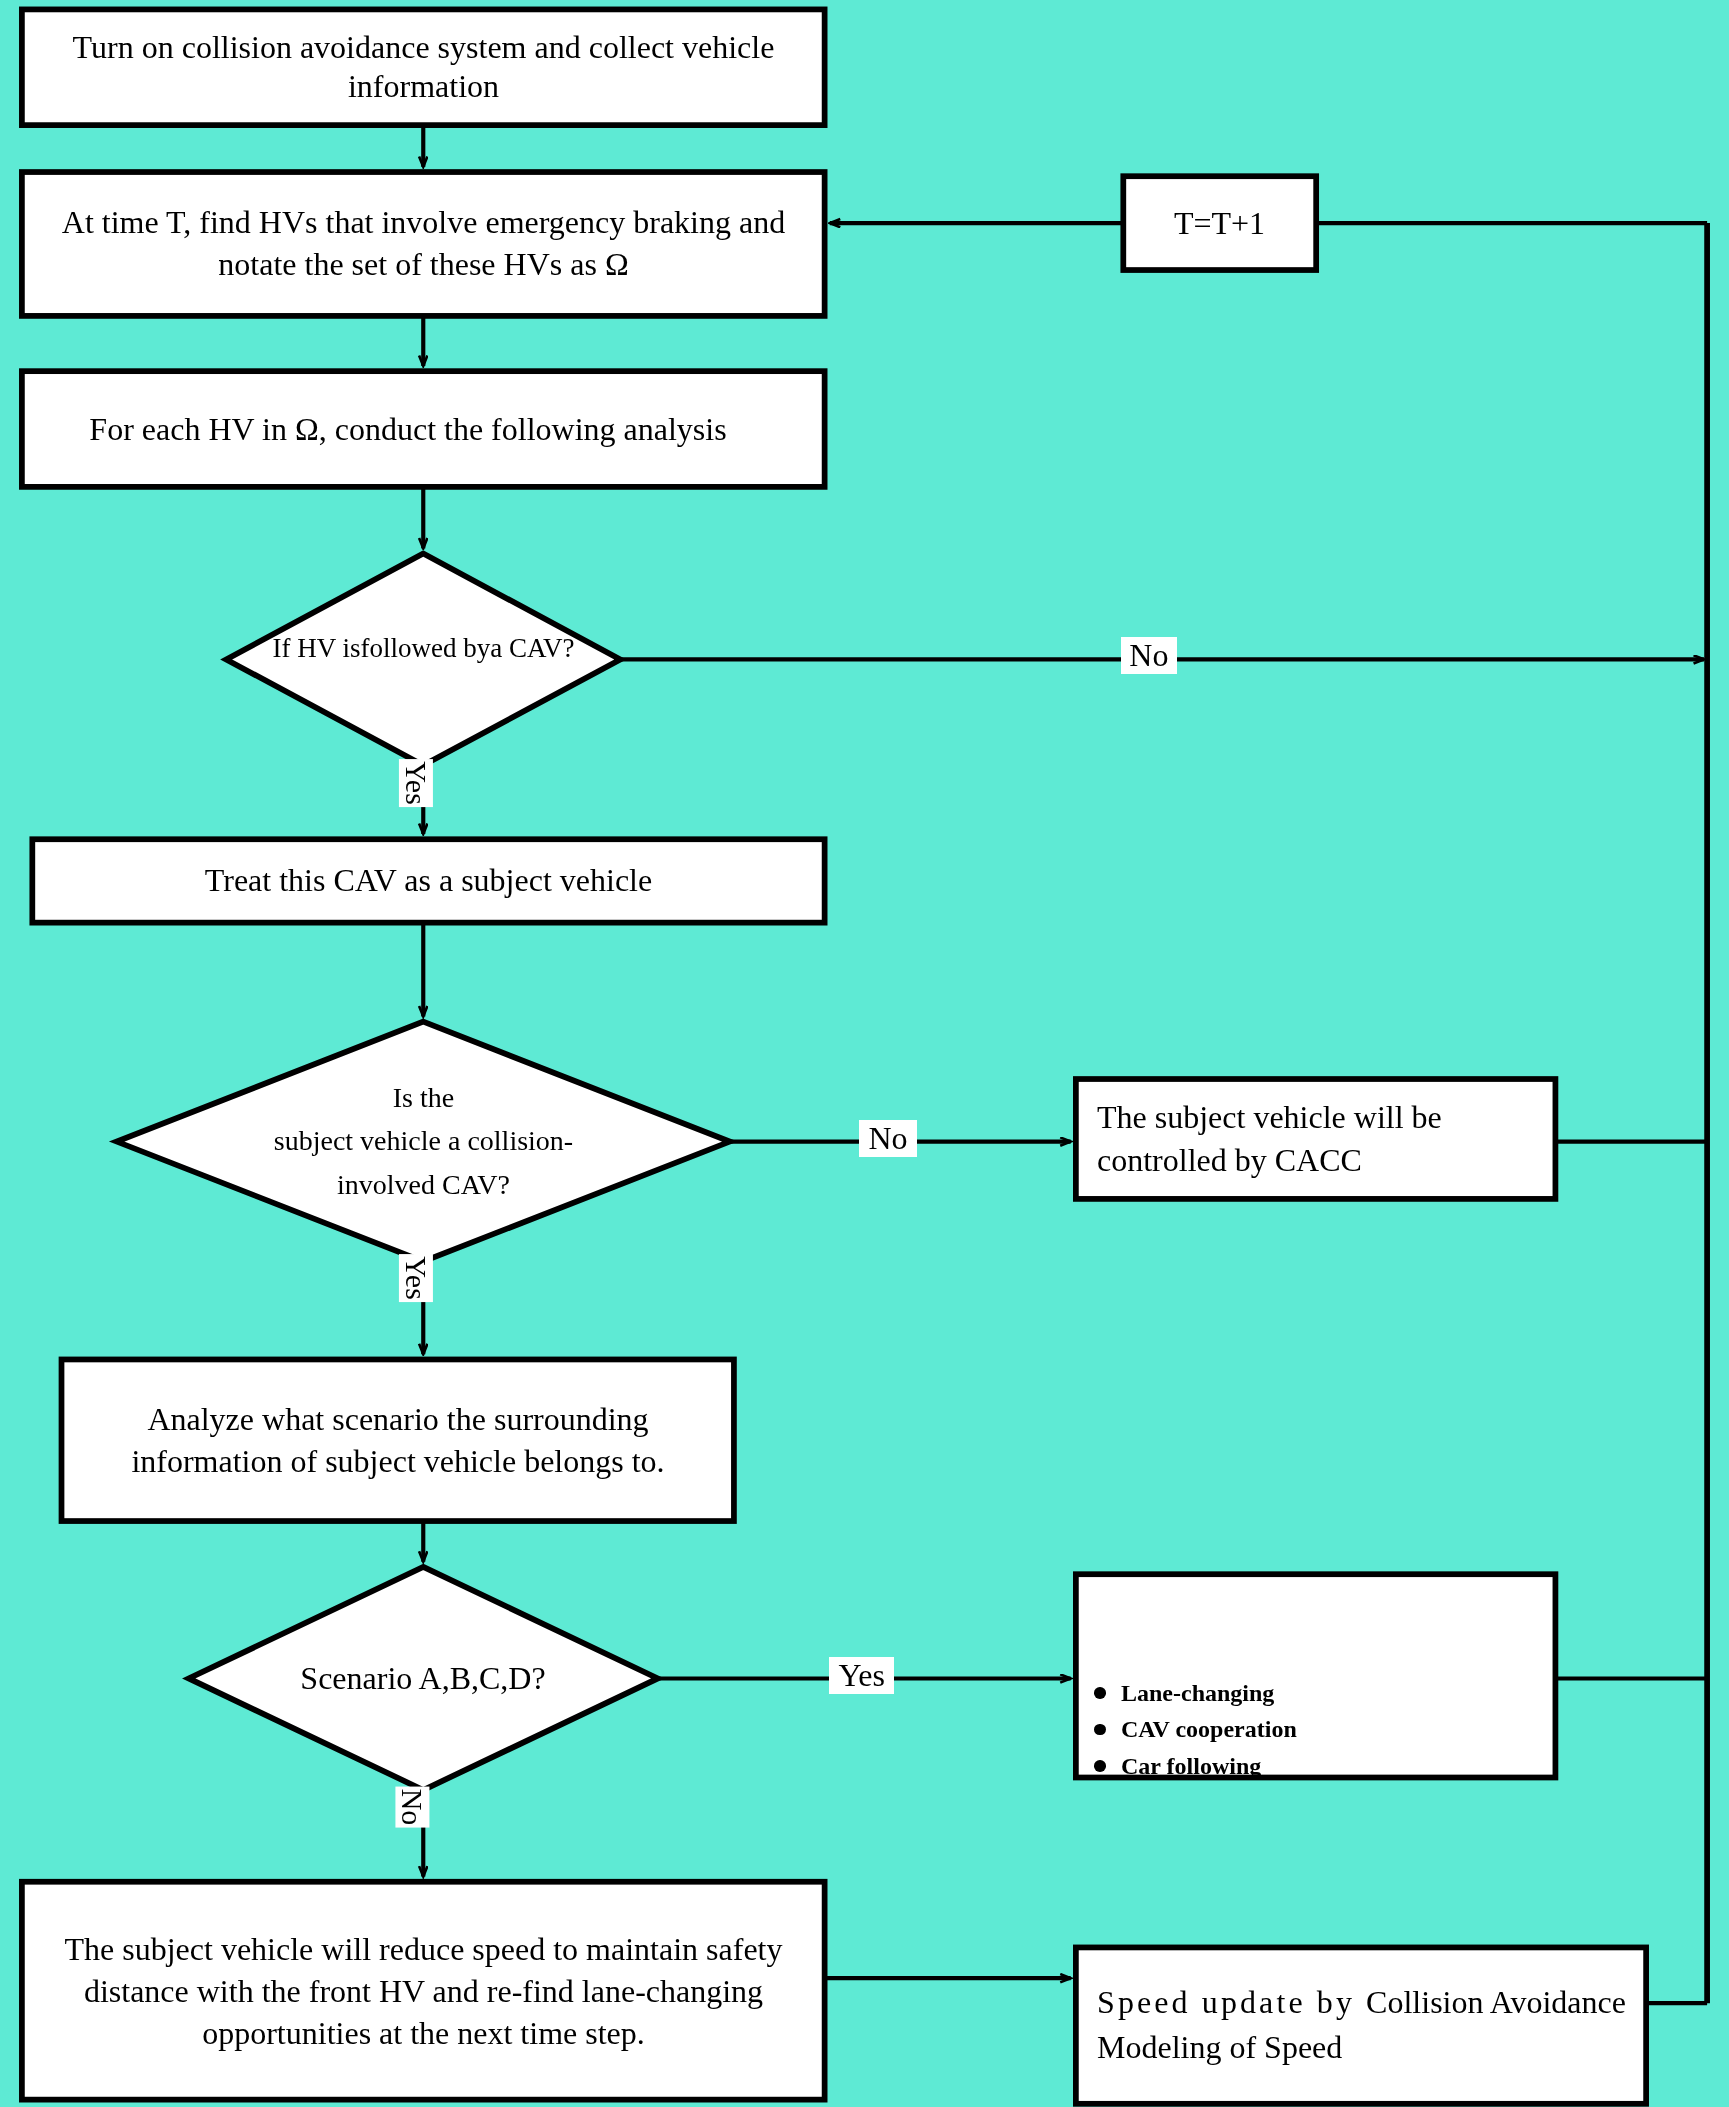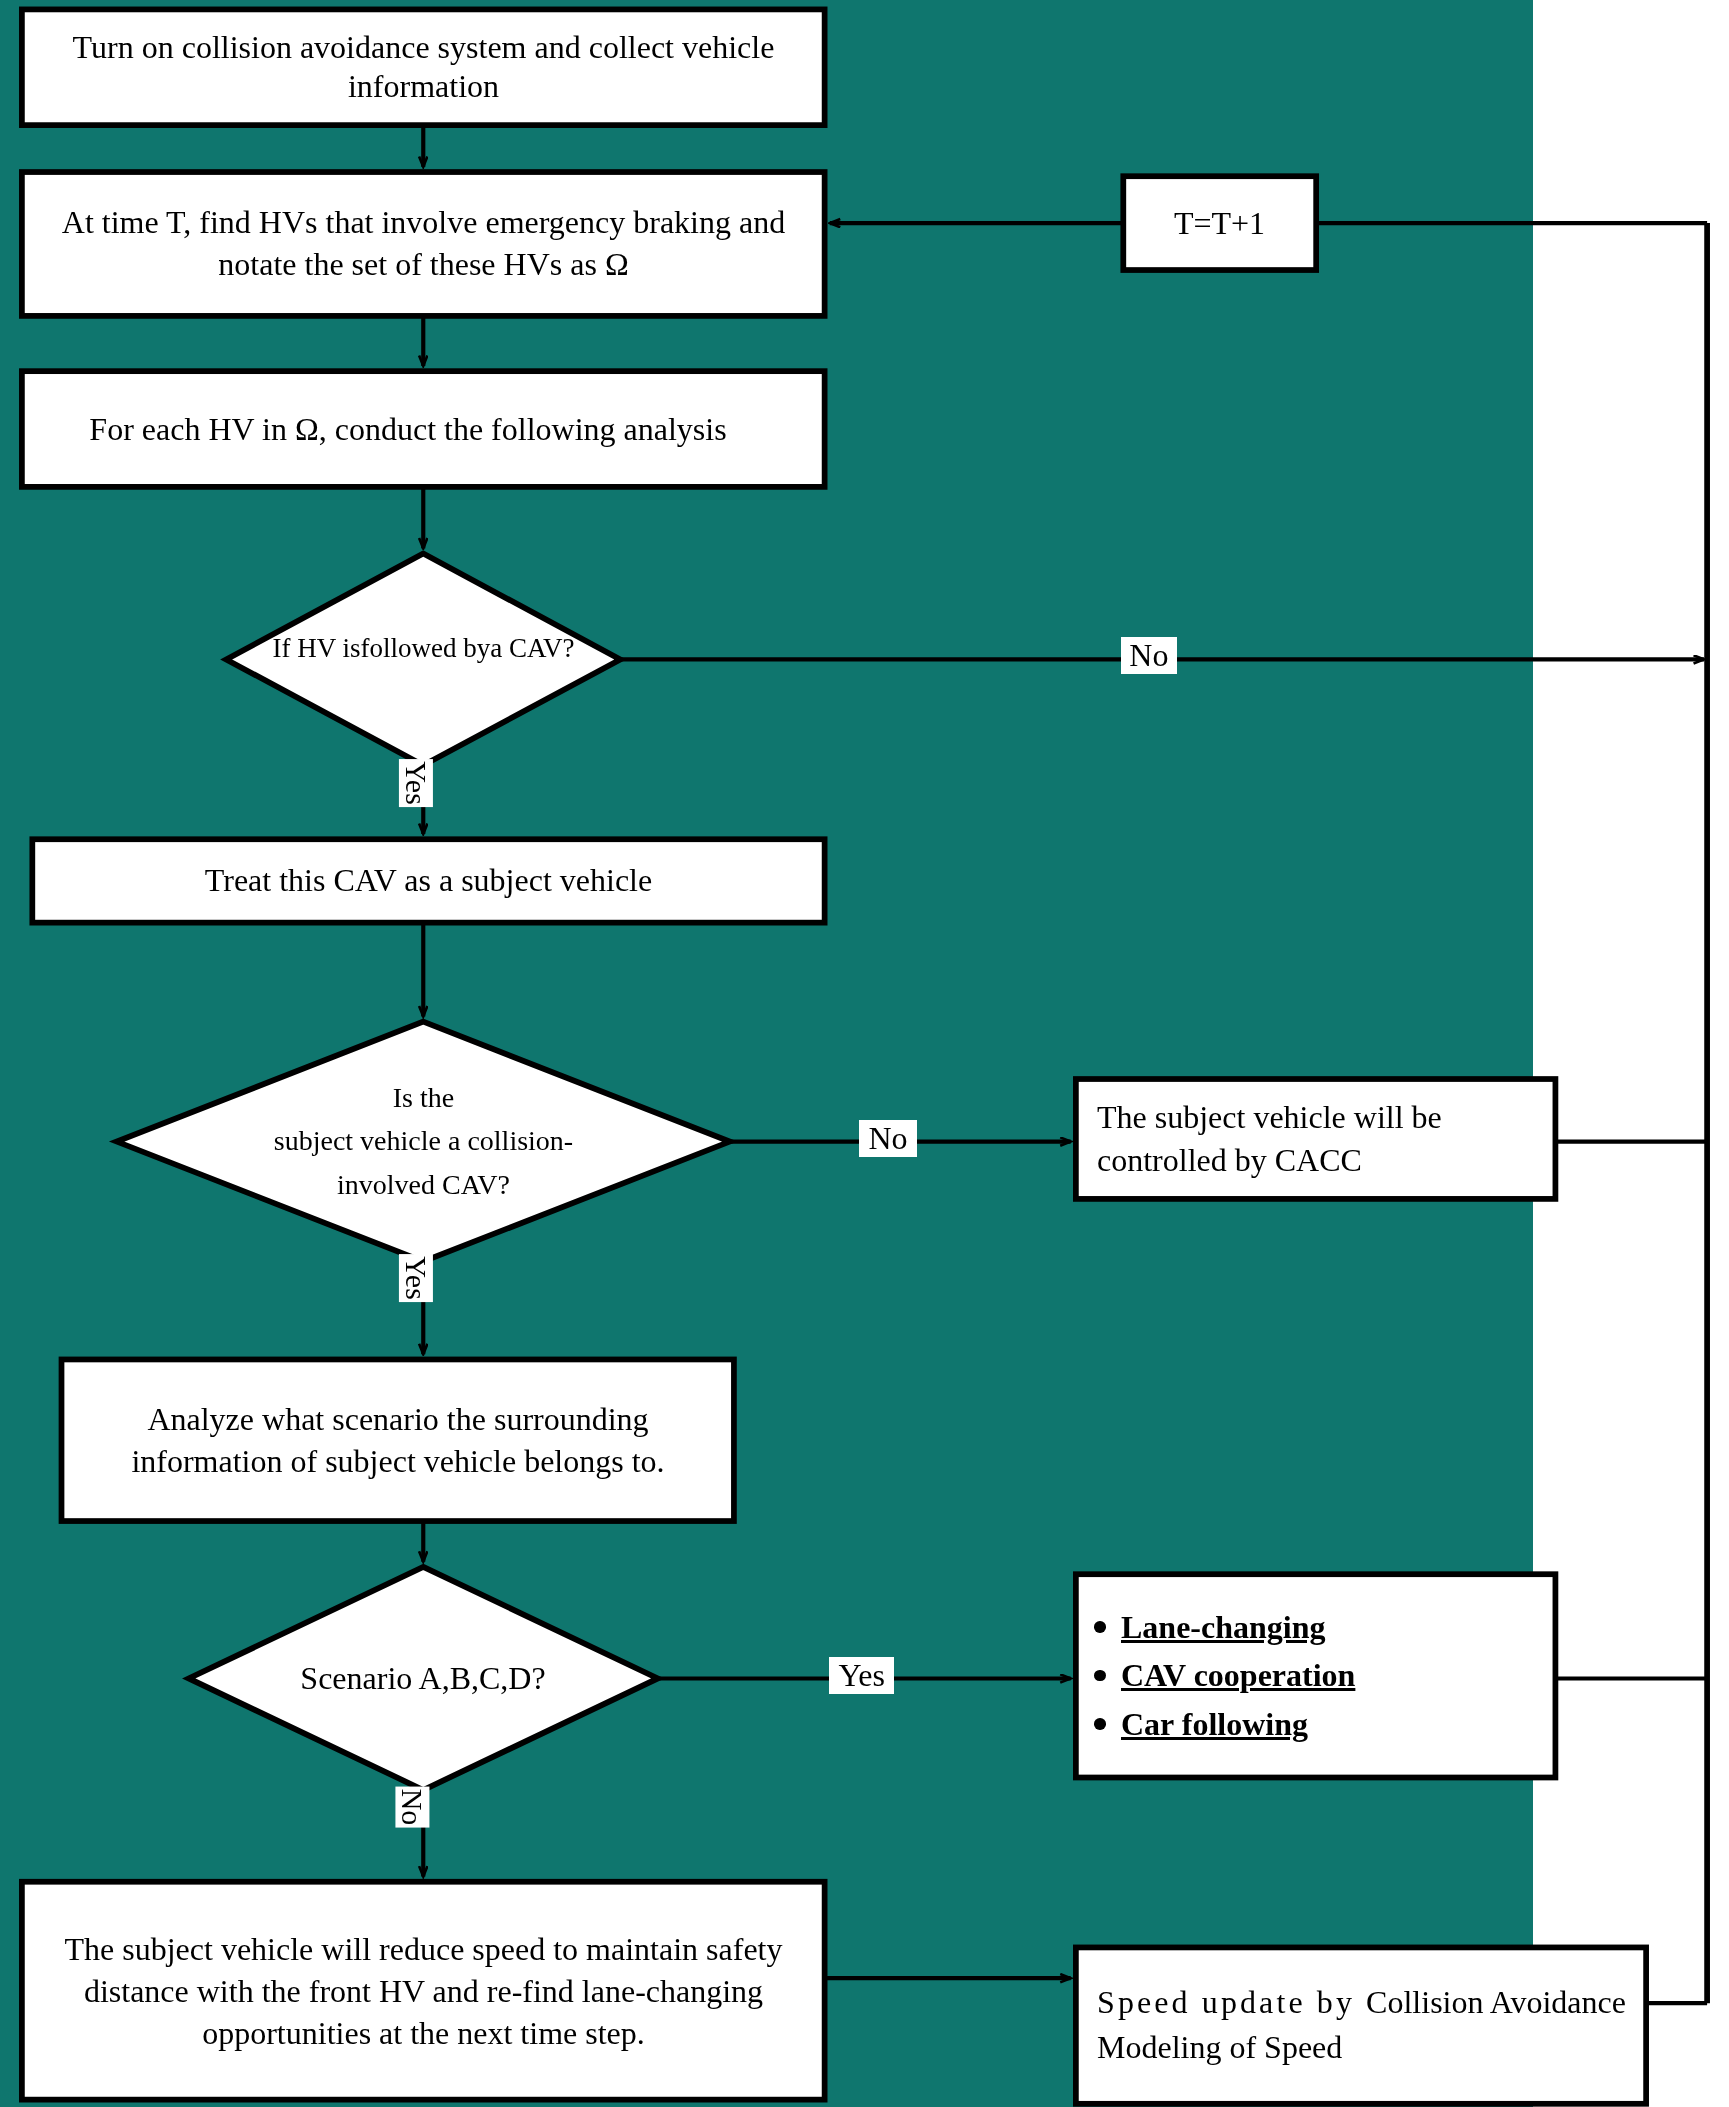--- a/index.html
+++ b/index.html
@@ -1,17 +1,17 @@
 <!DOCTYPE html>
 <html style="font-size:8.3px"><head>
 <meta charset="utf-8">
 <style>
   html,body{margin:0;padding:0;background:#ffffff;}
   body{font-family:"Liberation Serif", serif;}
-  #root{position:relative;width:1533px;height:2108px;background:#0f766e;}
+  #root{position:relative;width:1729px;height:2108px;background:#5eead4;}
   svg#flow{position:absolute;left:0;top:0;width:1729px;height:2108px;display:block;}
   .lbl{position:absolute;color:#000;font-family:"Liberation Serif", serif;}
   .boxtext{display:flex;align-items:center;justify-content:center;text-align:center;}
   .boxtext.left{justify-content:flex-start;text-align:left;}
   .rot{transform:rotate(90deg);transform-origin:center center;white-space:nowrap;}
   .bold{font-weight:normal;}
   .spaced{letter-spacing:3.1px;}
   ul.bullets{margin:0;padding:0 0 0 45px;list-style:none;}
   ul.bullets li{position:relative;font-weight:bold;line-height:1.52;}
   ul.bullets li::before{content:"";position:absolute;left:-27px;top:50%;
@@ -128,21 +128,21 @@
   <div class="lbl boxtext" style="left:72px;top:1359px;width:652px;height:162px;font-size:32px;line-height:1.32;">Analyze what scenario the surrounding information of subject vehicle belongs to.</div>
 
   <div class="lbl boxtext" style="left:230px;top:1647px;width:386px;height:63px;font-size:32px;">Scenario A,B,C,D?</div>
 
   <div class="lbl" style="left:829px;top:1657px;font-size:32px;background:#fff;padding:0 9.4px;">Yes</div>
 
   <div class="lbl" style="left:392px;top:1790px;width:63px;height:73px;">
     <span class="rot" style="display:inline-block;font-size:30px;background:#fff;padding:0 2.1px;">No</span>
   </div>
 
-  <div class="lbl boxtext left" style="left:1076px;top:1574px;width:480px;height:203px;font-size:32px;text-decoration:underline;">
+  <div class="lbl boxtext left" style="left:1076px;top:1628px;width:480px;height:203px;font-size:24px;">
     <ul class="bullets">
       <li>Lane-changing</li>
       <li>CAV cooperation</li>
       <li>Car following</li>
     </ul>
   </div>
 
   <div class="lbl boxtext left" style="left:1097px;top:1947px;width:537px;height:156px;font-size:32px;line-height:1.42;">
     <span>
       <span class="spaced">Speed update by </span><span class="bold">Collision Avoidance Modeling of Speed</span>

